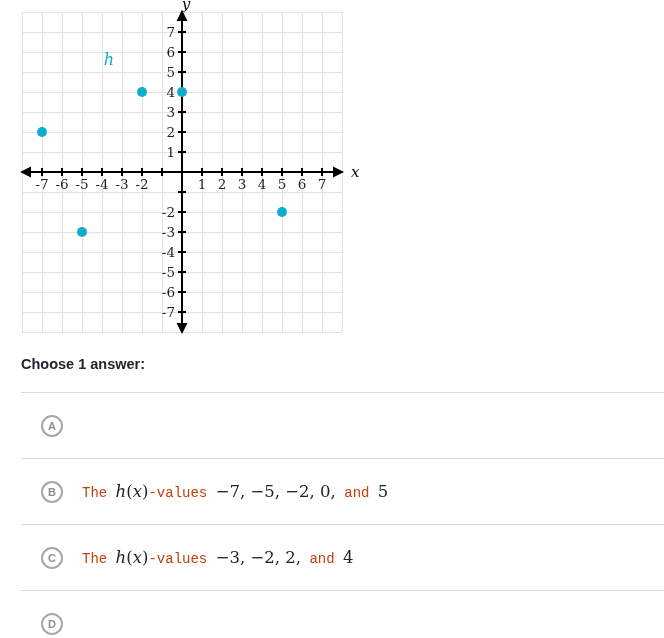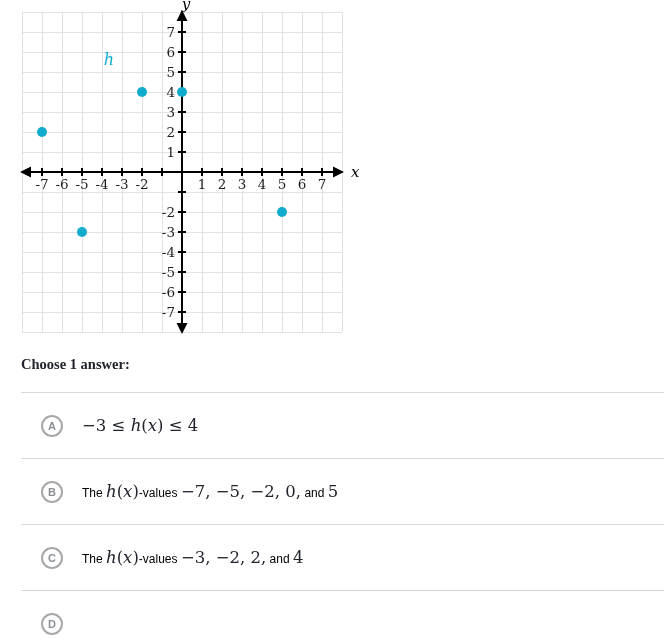--- a/index.html
+++ b/index.html
@@ -3,36 +3,36 @@
 <meta charset="utf-8">
 <style>
   html,body{margin:0;padding:0}
   body{
     width:664px;height:638px;position:relative;overflow:hidden;
     background:#ffffff;font-family:"Liberation Sans",sans-serif;
   }
   .graph-wrap{position:absolute;left:0;top:0;width:360px;height:345px;}
   .answers-head{
     position:absolute;left:21px;top:356px;
-    font-weight:bold;font-size:14.5px;color:#21242c;font-family:Liberation Serif, serif;
+    font-weight:bold;font-size:14.5px;color:#21242c;
   }
   .options{position:absolute;left:0;top:392px;right:0;}
   .option-row{
     margin-left:21px;height:65px;border-top:1px solid #d8d9da;
     display:flex;align-items:center;padding-left:20px;cursor:pointer;
     background:#fff;
   }
   .letter-circle{
     box-sizing:border-box;width:22px;height:22px;border:2px solid #a5a8ab;
     border-radius:50%;display:flex;align-items:center;justify-content:center;
     color:#8a8f94;font-weight:bold;font-size:11px;margin-right:19px;
     flex:0 0 auto;
   }
   .option-text{color:#21242c;white-space:nowrap;}
-  .seg-s{font-family:Liberation Sans, sans-serif;font-size:12px;color:#000000}
+  .seg-s{font-family:Liberation Mono, monospace;font-size:14px;color:#c2410c}
   .seg-m{font-family:"DejaVu Serif",serif;font-size:16.5px;color:#21242c}
   .seg-i{font-family:"DejaVu Serif",serif;font-size:16.5px;font-style:italic;color:#21242c}
 </style>
 </head>
 <body>
 
 <div>
 
   <div class="graph-wrap">
     <svg id="plane-svg" width="360" height="345" viewBox="0 0 360 345">
@@ -150,21 +150,20 @@
         <text x="109" y="60" text-anchor="middle" dominant-baseline="middle" font-family="&quot;DejaVu Serif&quot;,serif" font-style="italic" font-size="16" fill="#11accd">h</text>
       </svg>
   </div>
 
   <div class="answers-head">Choose 1 answer:</div>
 
   <div class="options">
 
     <div class="option-row">
       <span class="letter-circle">A</span>
-      <span class="option-text"><span class="seg-m">−3 ≤ </span><span class="seg-i">h</span><span class="seg-m">(</span><span class="seg-i">x</span><span class="seg-m">) ≤ 4</span></span>
     </div>
 
     <div class="option-row">
       <span class="letter-circle">B</span>
       <span class="option-text"><span class="seg-s">The </span><span class="seg-i">h</span><span class="seg-m">(</span><span class="seg-i">x</span><span class="seg-m">)</span><span class="seg-s">-values </span><span class="seg-m">−7, −5, −2, 0,</span><span class="seg-s"> and </span><span class="seg-m">5</span></span>
     </div>
 
     <div class="option-row">
       <span class="letter-circle">C</span>
       <span class="option-text"><span class="seg-s">The </span><span class="seg-i">h</span><span class="seg-m">(</span><span class="seg-i">x</span><span class="seg-m">)</span><span class="seg-s">-values </span><span class="seg-m">−3, −2, 2,</span><span class="seg-s"> and </span><span class="seg-m">4</span></span>

